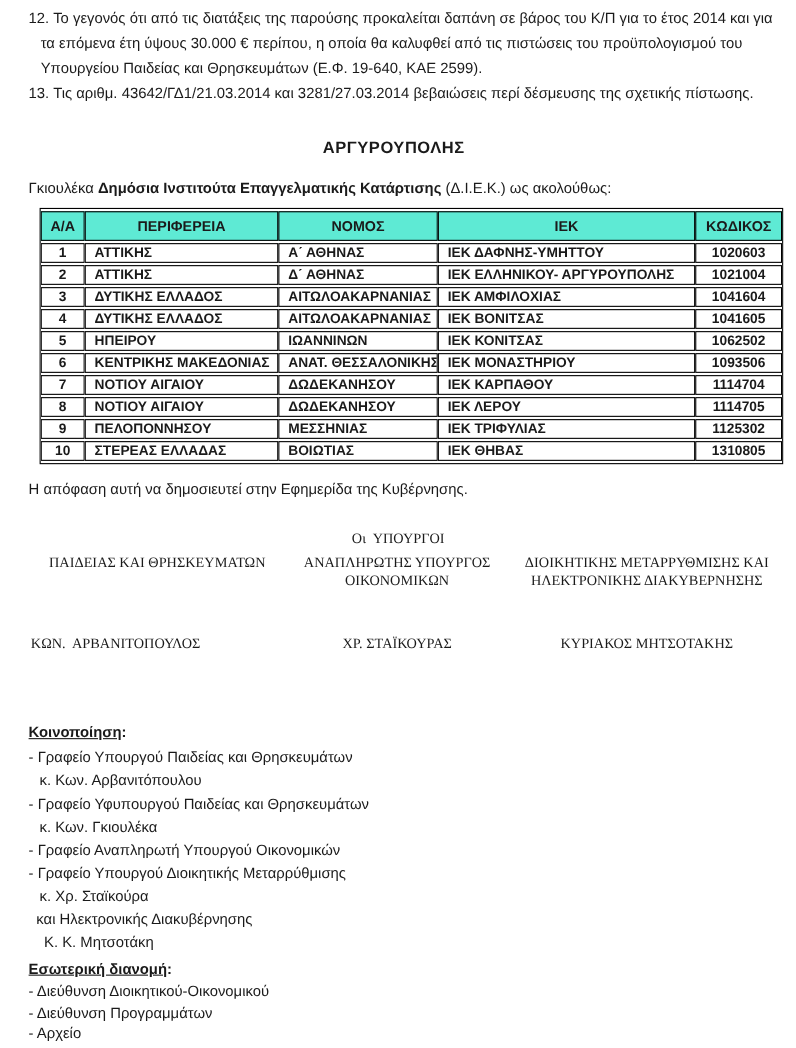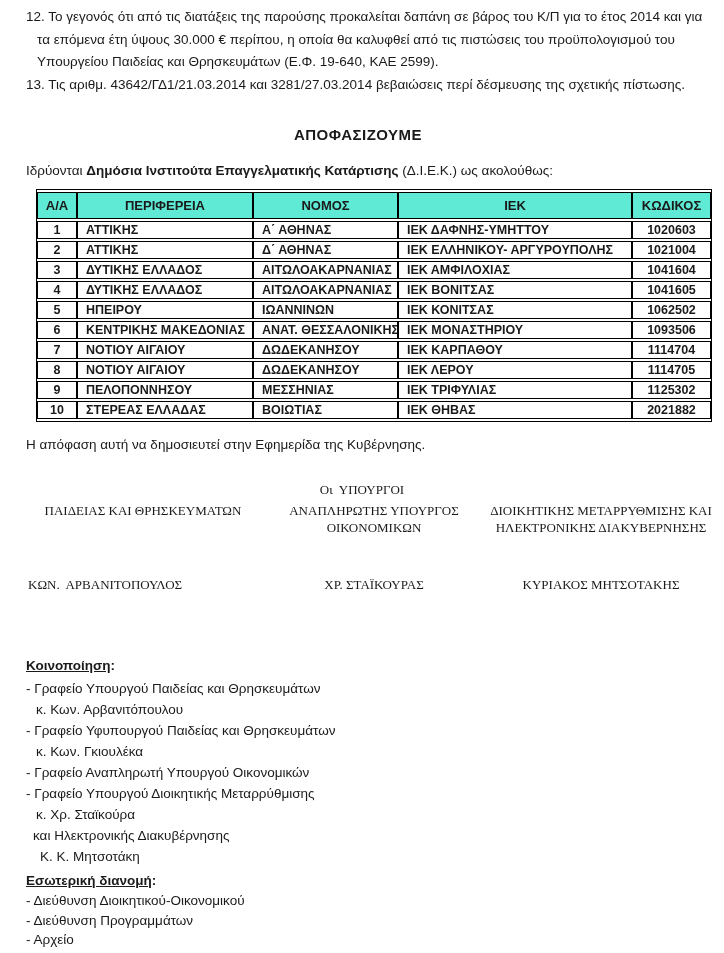--- a/index.html
+++ b/index.html
@@ -47,21 +47,21 @@
   table.iek td.c { text-align:center; padding:0; }
 
   .pub-note { margin-top:15px; font-size:13.5px; }
 
   
   .ministers { margin-top:30px;font-family:Liberation Serif, serif; }
   .m-heading {
     margin-left:236px; width:200px; text-align:center;
     font-size:13px; line-height:16px; white-space:pre-wrap;
   }
-  .m-cols { display:flex; margin-top:4px;gap:13px; }
+  .m-cols { display:flex; margin-top:4px; }
   .m-col { text-align:center; font-size:13px; line-height:17px; }
   .m-col1 { width:234px; }
   .m-col2 { width:202px; }
   .m-col3 { flex:1; }
   .m-title { height:34px; }
   .m-name { margin-top:40px; white-space:pre-wrap; }
   .m-col1 .m-name { text-align:left; padding-left:2px; }
 
   
   .notif { margin-top:63px; }
@@ -78,23 +78,23 @@
 </head>
 <body>
 
 <div class="page">
 
   <div class="plist">
     <div class="pitem"><span>12.</span> <span>Το γεγονός ότι από τις διατάξεις της παρούσης προκαλείται δαπάνη σε βάρος του Κ/Π για το έτος 2014 και για τα επόμενα έτη ύψους 30.000 € περίπου, η οποία θα καλυφθεί από τις πιστώσεις του προϋπολογισμού του Υπουργείου Παιδείας και Θρησκευμάτων (Ε.Φ. 19-640, ΚΑΕ 2599).</span></div>
     <div class="pitem"><span>13.</span> <span>Τις αριθμ. 43642/ΓΔ1/21.03.2014 και 3281/27.03.2014 βεβαιώσεις περί δέσμευσης της σχετικής πίστωσης.</span></div>
   </div>
 
-  <div class="decision-heading">ΑΠΟΦΑΣΙΖΟΥΜΕ</div>
-
-  <div class="intro"><span>Ιδρύονται </span><b>Δημόσια Ινστιτούτα Επαγγελματικής Κατάρτισης</b><span> (Δ.Ι.Ε.Κ.) ως ακολούθως:</span></div>
+  <div class="decision-heading">ΑΡΓΥΡΟΥΠΟΛΗΣ</div>
+
+  <div class="intro"><span>Γκιουλέκα </span><b>Δημόσια Ινστιτούτα Επαγγελματικής Κατάρτισης</b><span> (Δ.Ι.Ε.Κ.) ως ακολούθως:</span></div>
 
   <table class="iek">
     <colgroup>
       <col style="width:40px">
         <col style="width:176px">
         <col style="width:145px">
         <col style="width:234px">
         <col style="width:79px">
     </colgroup>
     <thead>
@@ -168,21 +168,21 @@
           <td>ΠΕΛΟΠΟΝΝΗΣΟΥ</td>
           <td>ΜΕΣΣΗΝΙΑΣ</td>
           <td>ΙΕΚ ΤΡΙΦΥΛΙΑΣ</td>
           <td class="c">1125302</td>
         </tr>
       <tr>
           <td class="c">10</td>
           <td>ΣΤΕΡΕΑΣ ΕΛΛΑΔΑΣ</td>
           <td>ΒΟΙΩΤΙΑΣ</td>
           <td>ΙΕΚ ΘΗΒΑΣ</td>
-          <td class="c">2021882</td>
+          <td class="c">1310805</td>
         </tr>
     </tbody>
   </table>
 
   <div class="pub-note">Η απόφαση αυτή να δημοσιευτεί στην Εφημερίδα της Κυβέρνησης.</div>
 
   <div class="ministers">
     <div class="m-heading">Οι  ΥΠΟΥΡΓΟΙ</div>
     <div class="m-cols">
       <div class="m-col m-col1">

